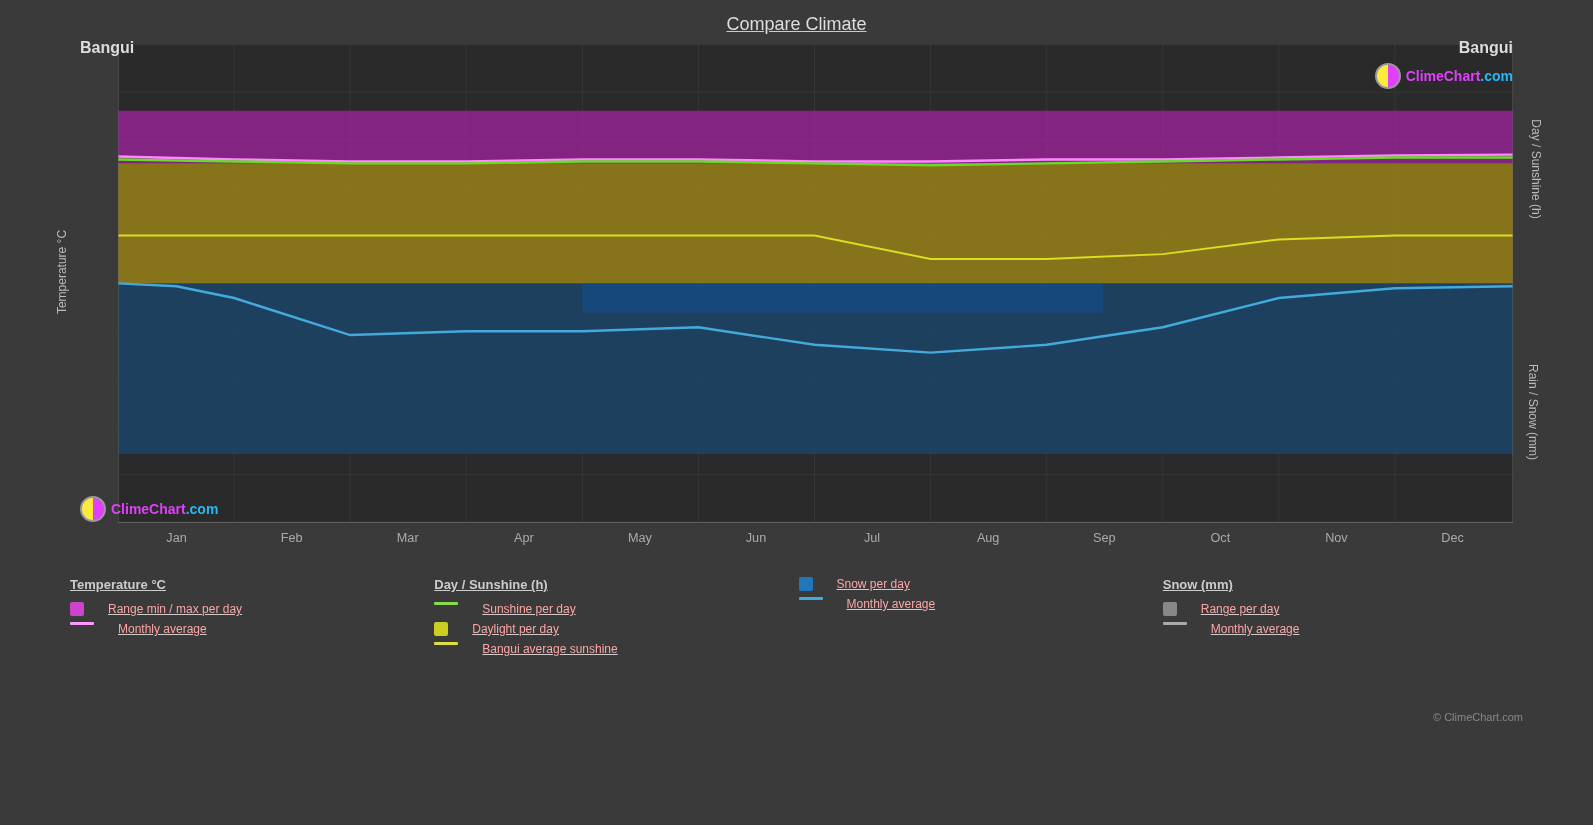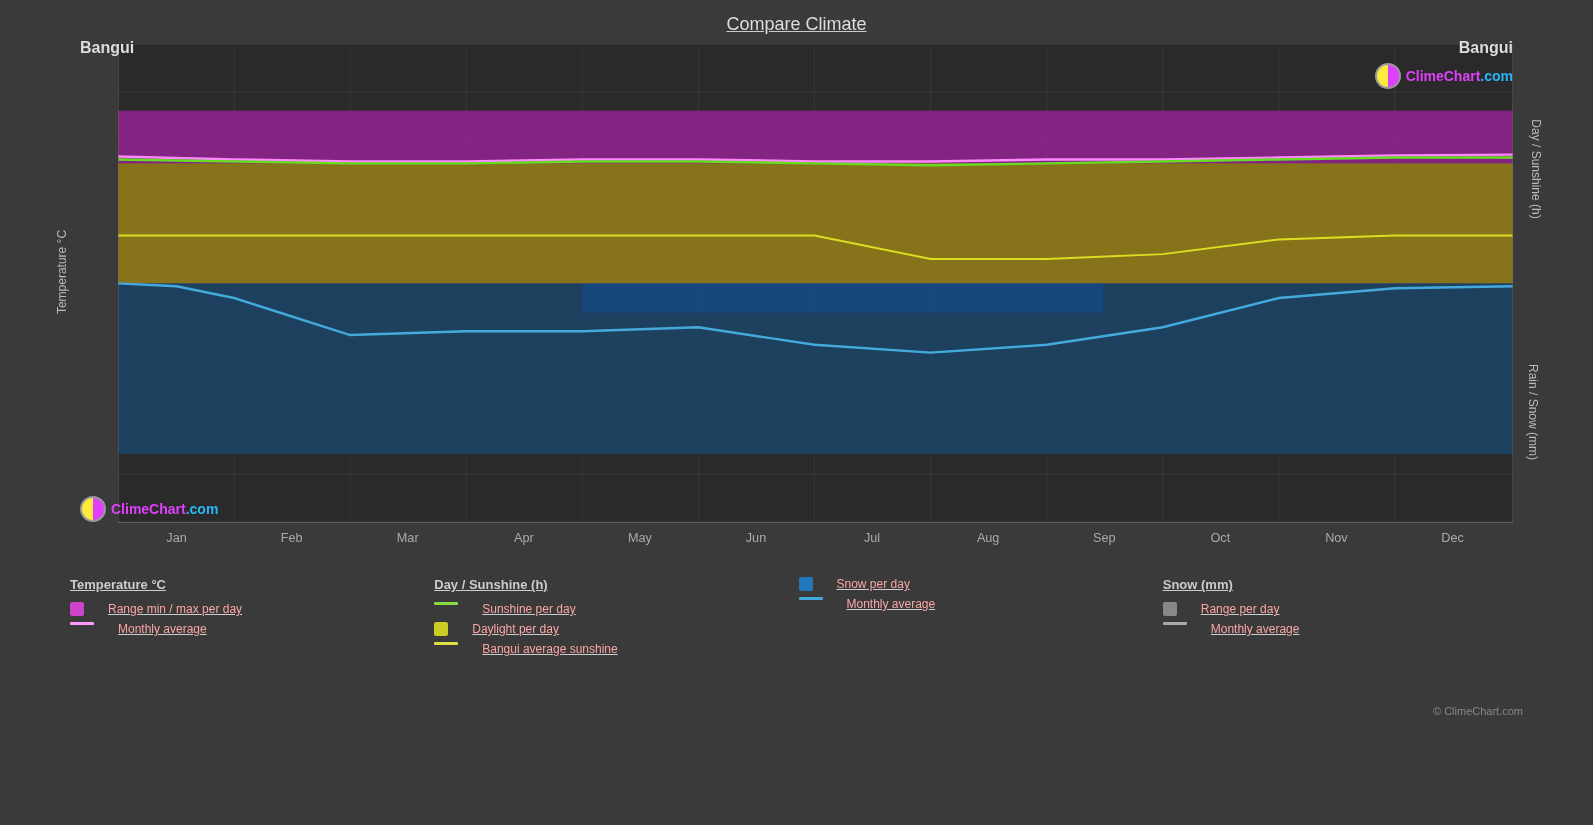--- a/index.html
+++ b/index.html
@@ -61,21 +61,21 @@
     .legend-title { font-size: 13px; color: #ccc; margin-bottom: 4px; font-weight: bold; }
     .legend-item { display: flex; align-items: flex-start; gap: 24px; font-size: 12px; color: #fca5a5; }
     .legend-swatch-bar {
       width: 16px; height: 14px; border-radius: 2px;
     }
     .legend-swatch-line {
       width: 24px; height: 3px; border-radius: 1px;
     }
     .copyright {
       position: absolute;
-      bottom: 10px;
+      bottom: 4px;
       right: 70px;
       font-size: 11px;
       color: #888;
     }
   </style>
 </head>
 <body>
 
 <div class="main-container">
   <div class="chart-title">Compare Climate</div>

